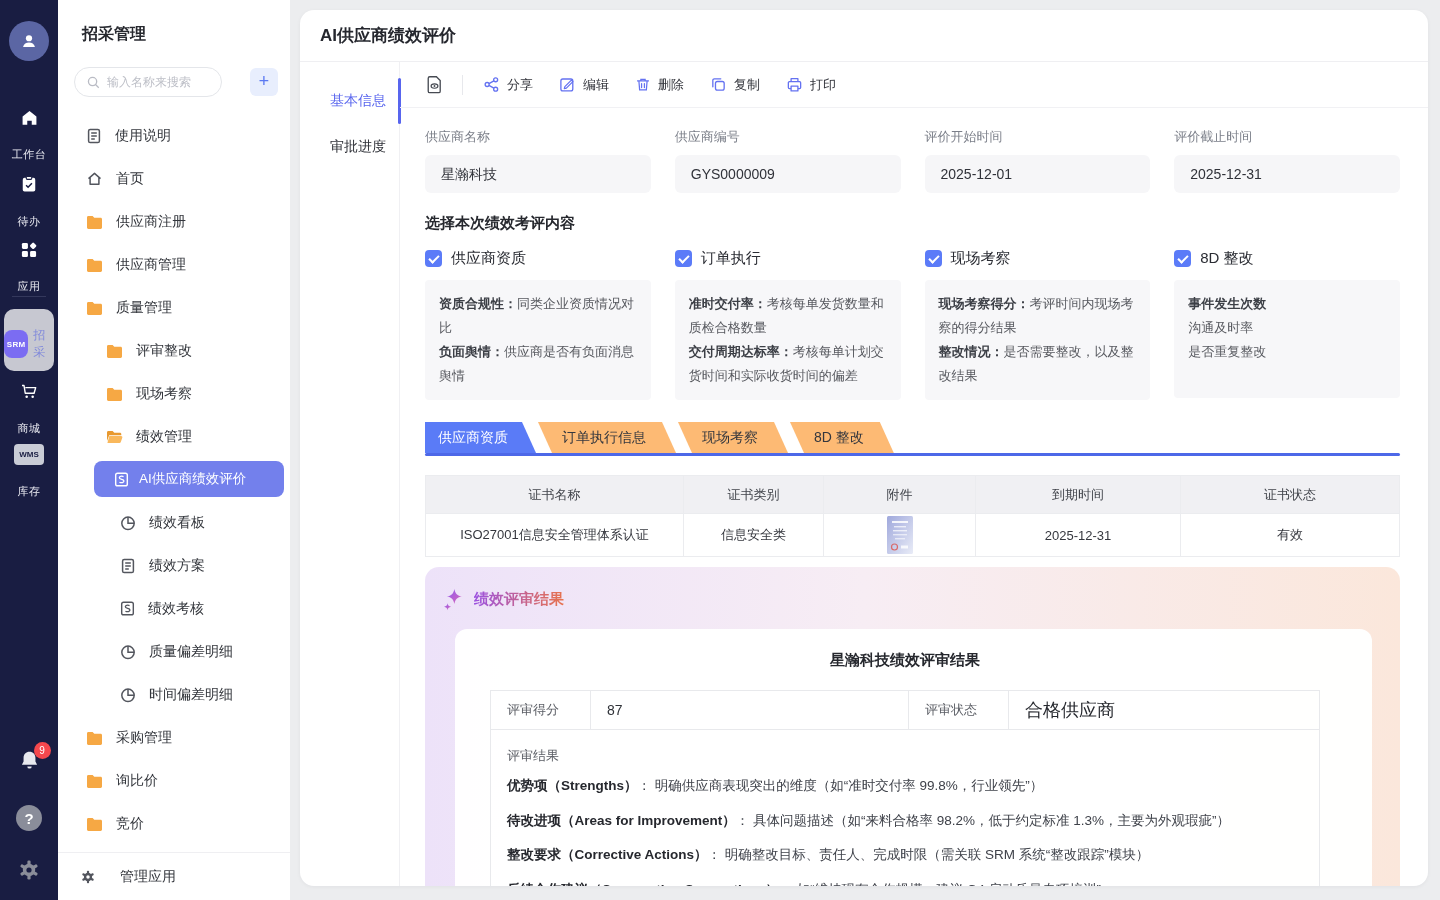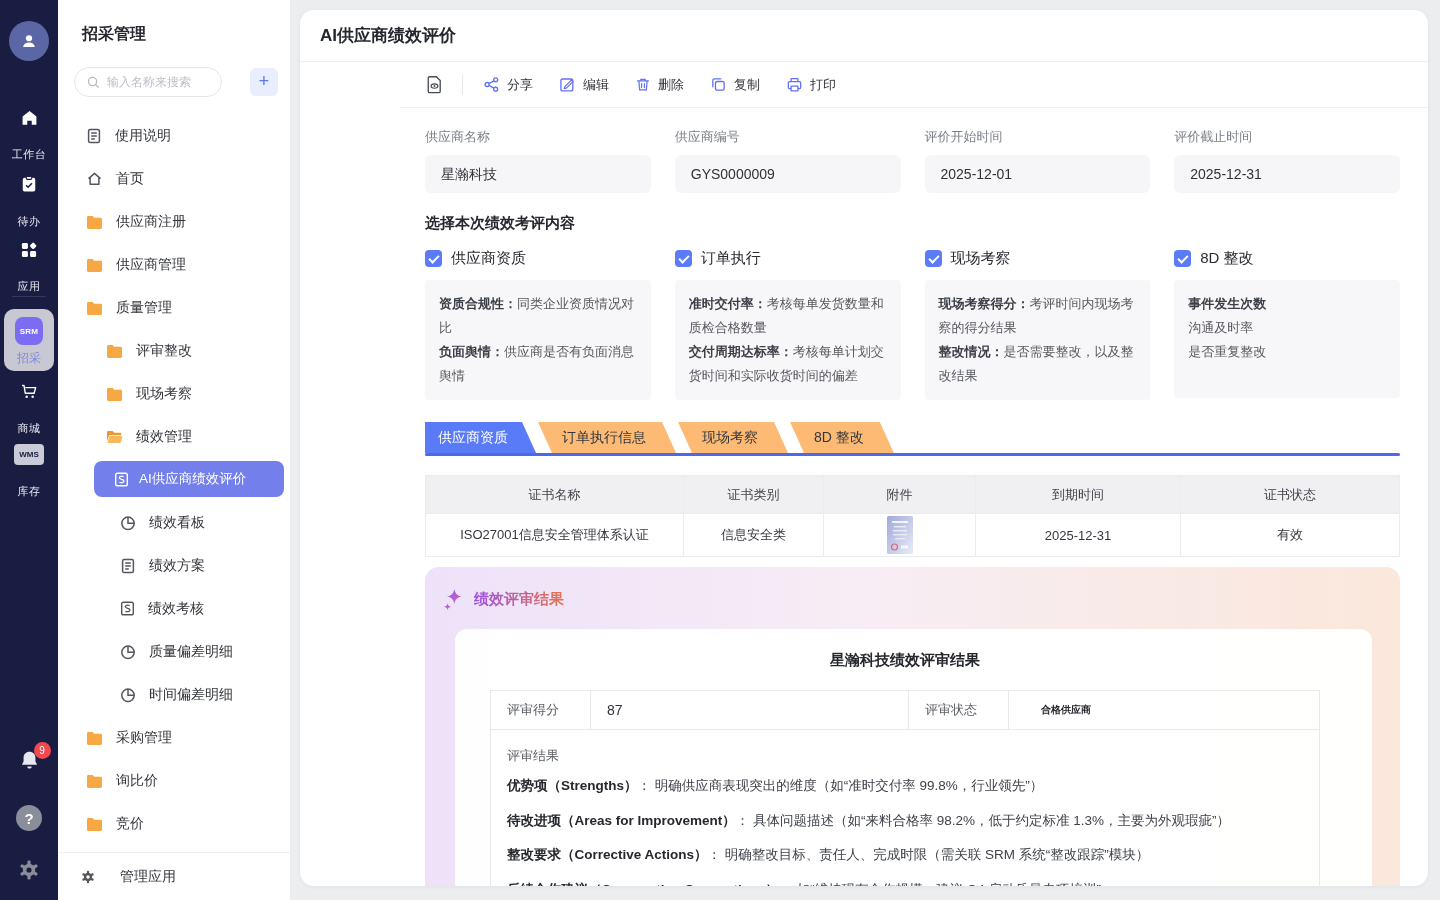--- a/index.html
+++ b/index.html
@@ -11,21 +11,21 @@
   svg { display:block; }
 
   
   .rail { position:absolute; left:0; top:0; width:58px; height:900px; background:#191D42; z-index:5; }
   .rail-avatar { position:absolute; left:9px; top:21px; width:40px; height:40px; border-radius:50%;
     background:#5B66A4; display:flex; align-items:center; justify-content:center; cursor:pointer; }
   .rail-item { position:absolute; left:0; width:58px; display:flex; flex-direction:column; align-items:center; gap:19px; cursor:pointer; }
   .rail-item .lbl { font-size:11px; color:#E9EAF1; letter-spacing:.5px; }
   .rail-div { position:absolute; left:12px; width:34px; height:1px; background:#34385C; }
   .rail-active { position:absolute; left:4px; top:309px; width:50px; height:62px; border-radius:10px;
-    background:#C7C8D1; display:flex; flex-direction:column; align-items:center; padding-top:8px; gap:5px; cursor:pointer; }
+    background:#C7C8D1; display:flex; flex-direction:row; align-items:center; padding-top:8px; gap:5px; cursor:pointer; }
   .srm-badge { width:28px; height:28px; border-radius:8px; background:#7B6CF2; color:#fff;
     font-size:8px; font-weight:bold; display:flex; align-items:center; justify-content:center; letter-spacing:.3px; }
   .rail-active .lbl { font-size:12px; color:#7F88DB; }
   .wms-badge { width:30px; height:21px; border-radius:4px; background:#C9CCD6; color:#191D42;
     font-size:8px; font-weight:bold; display:flex; align-items:center; justify-content:center; }
   .bell-wrap { position:relative; }
   .bell-badge { position:absolute; top:-6px; right:-9px; min-width:17px; height:17px; border-radius:9px;
     background:#F5484D; color:#fff; font-size:10px; display:flex; align-items:center; justify-content:center; padding:0 4px; }
   .q-circle { width:26px; height:26px; border-radius:50%; background:#8A8D9A; color:#fff;
     font-size:15px; font-weight:bold; display:flex; align-items:center; justify-content:center; }
@@ -107,21 +107,21 @@
   .rp-title { font-size:15px; font-weight:bold;
     background:linear-gradient(90deg,#9B51E0 0%,#E8734D 100%);
     -webkit-background-clip:text; background-clip:text; color:transparent; }
   .rp-inner { background:rgba(255,255,255,.97); border-radius:12px; margin:18px 28px 0 30px; height:330px;
     padding:22px 52px 0 35px; }
   .rp-card-title { text-align:center; font-size:15px; font-weight:bold; color:#26282E; }
   table.result { width:100%; border-collapse:collapse; margin-top:20px; }
   table.result td { border:1px solid #E8E9EC; }
   td.rlab { width:100px; height:39px; font-size:13px; color:#5A5D64; padding-left:16px; }
   td.rval { width:318px; font-size:14px; color:#2F3238; padding-left:16px; }
-  td.rval2 { font-size:10px; color:#26282E; font-weight:bold; padding-left:32px; }
+  td.rval2 { font-size:18px; color:#26282E; font-weight:normal; padding-left:16px; }
   td.rbig { padding:17px 18px 20px 16px; }
   .rres-label { font-size:13px; color:#5A5D64; }
   .rline { font-size:13.5px; line-height:26.5px; color:#3F424A; margin-top:8px; }
   .rline b { color:#26282E; }
   .rline:first-of-type { margin-top:14px; }
 </style>
 </head>
 <body>
 
 <div class="rail">
@@ -397,20 +397,29 @@
     </span>
     <span>管理应用</span>
   </div>
 </div>
 
 <div class="maincard">
   <div class="card-title-row">
     <div class="card-title">AI供应商绩效评价</div>
   </div>
 
+  <div class="side-tabs">
+    <div class="stab active">
+      <span>基本信息</span>
+      <span class="bar"></span>
+    </div>
+    <div class="stab">
+      <span>审批进度</span>
+    </div>
+  </div>
 
   <div class="content">
     <div class="toolbar">
       <span>
         <svg width="19" height="19" viewBox="0 0 20 20">
             <path d="M5 1.8h7l4 4V17a1.6 1.6 0 0 1-1.6 1.6H5A1.6 1.6 0 0 1 3.4 17V3.4A1.6 1.6 0 0 1 5 1.8z" stroke="#464A52" stroke-width="1.4" fill="none"></path>
             <ellipse cx="10" cy="11.6" rx="3.6" ry="2.3" stroke="#464A52" stroke-width="1.2" fill="none"></ellipse>
             <circle cx="10" cy="11.6" r="1" fill="#464A52"></circle>
           </svg>
       </span>

